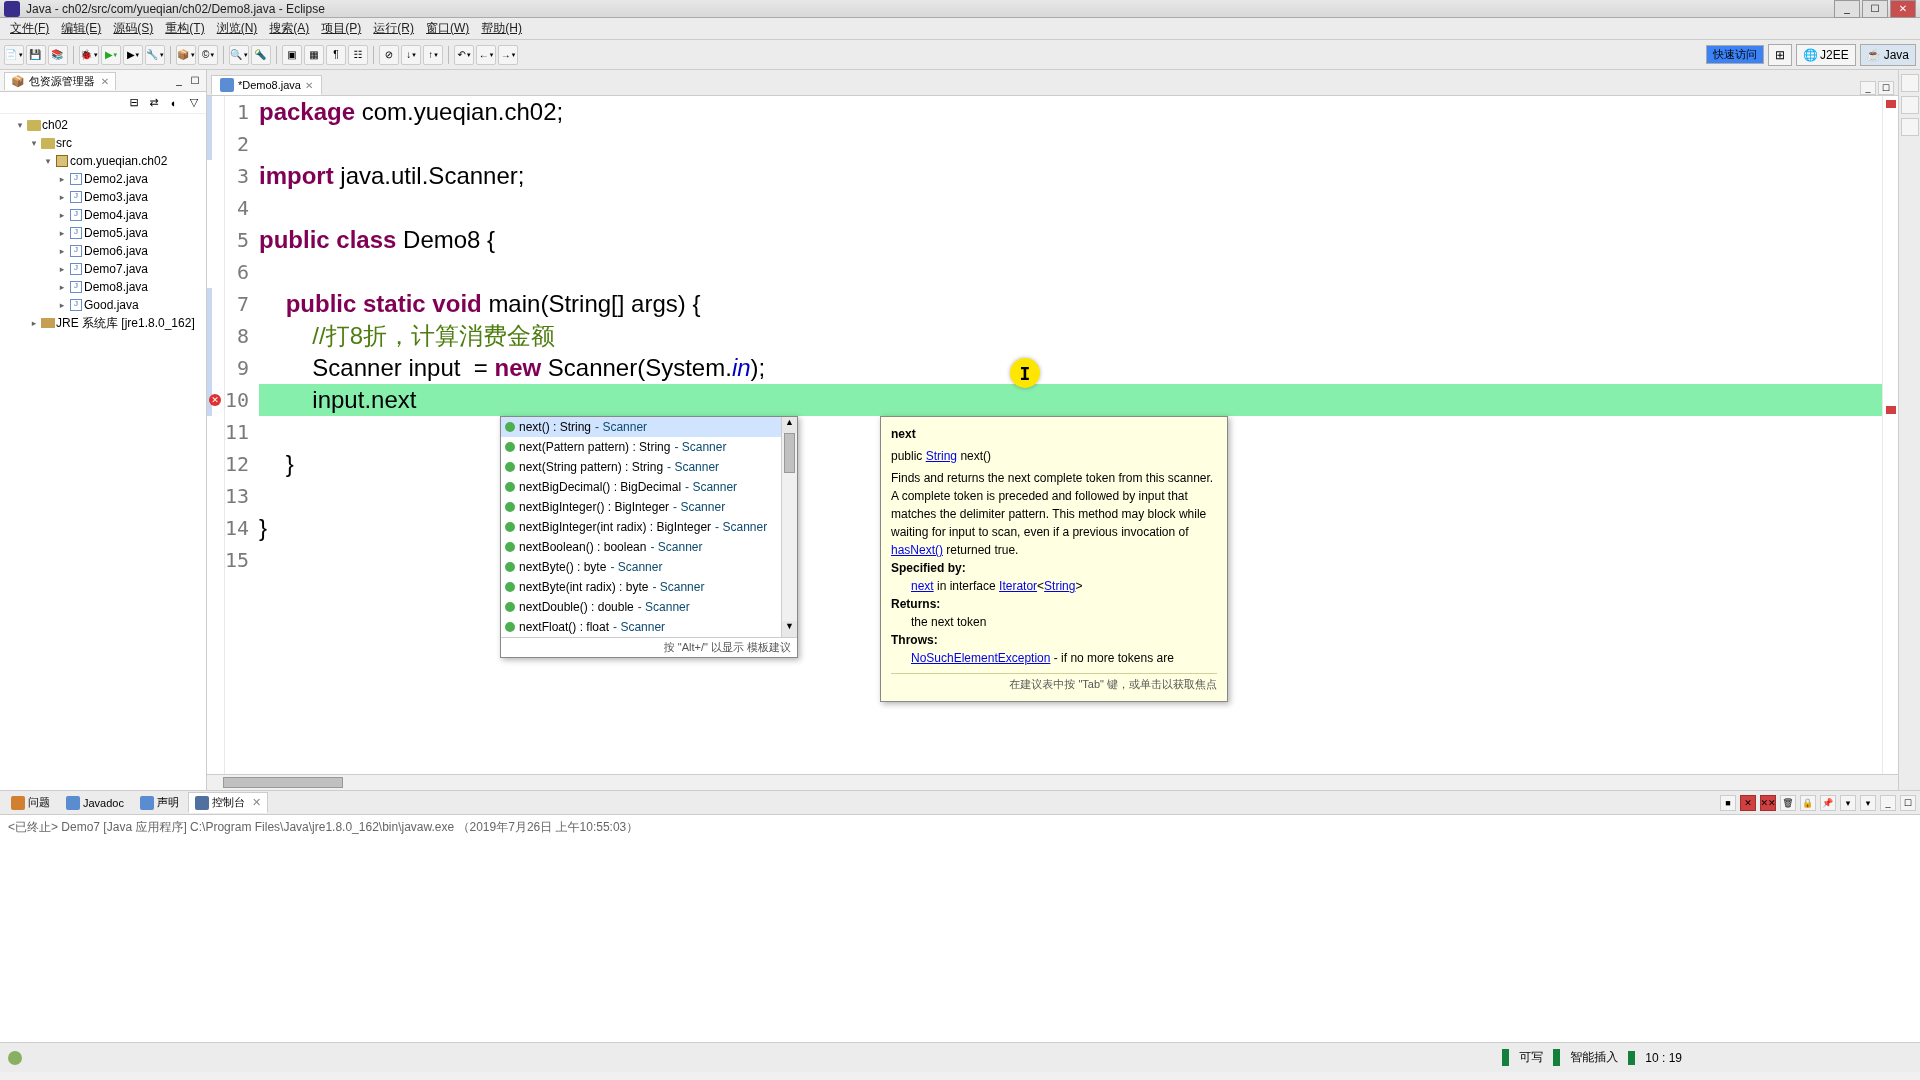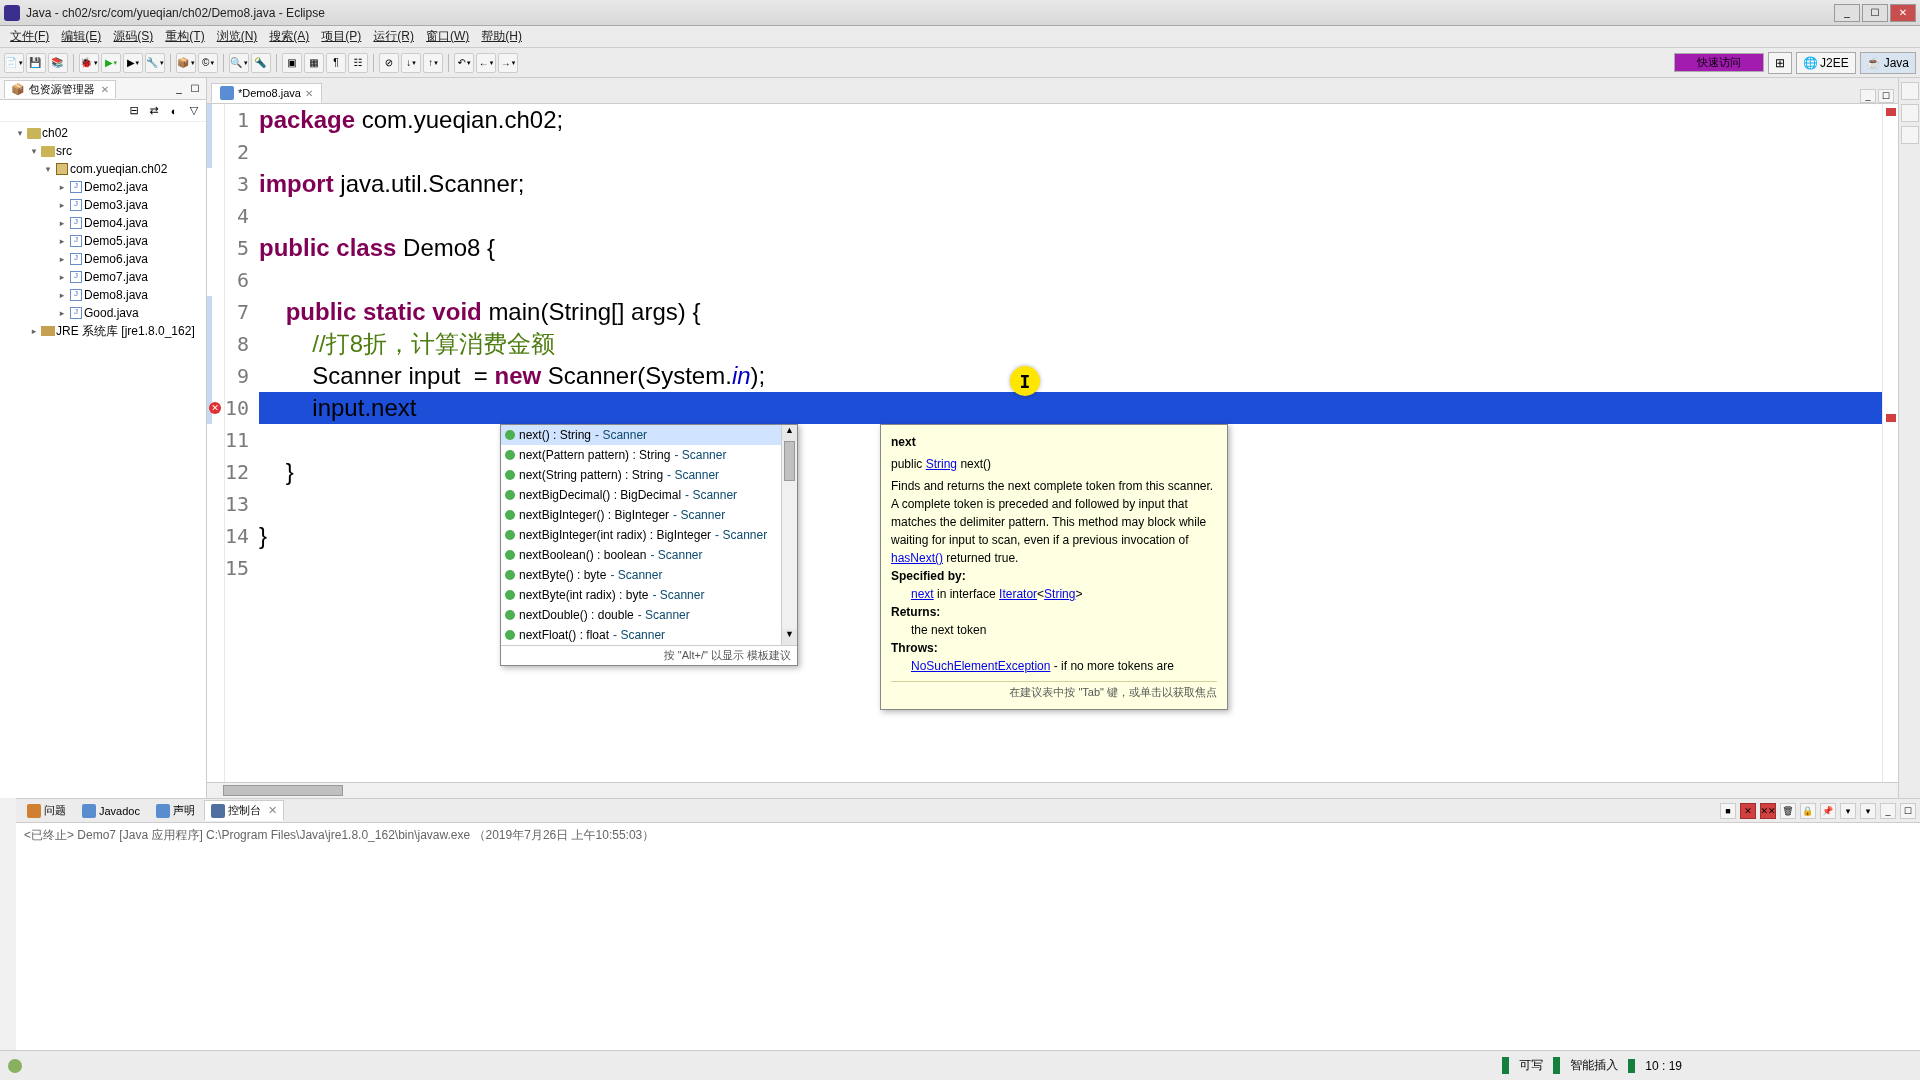--- a/index.html
+++ b/index.html
@@ -1,29 +1,29 @@
 <!DOCTYPE html>
 <html><head>
 <meta charset="utf-8">
 <style>
 * { margin: 0; padding: 0; box-sizing: border-box; font-family: "Microsoft YaHei", Tahoma, sans-serif; }
 body { width: 1920px; height: 1080px; overflow: hidden; background: #f0f0f0; font-size: 12px; }
-.titlebar { height: 26px; background: linear-gradient(#e8e8e8, #d8d8d8); display: flex; align-items: center; padding: 0 4px; border-bottom: 1px solid #aaa; }
+.titlebar { height: 18px; background: linear-gradient(#e8e8e8, #d8d8d8); display: flex; align-items: center; padding: 0 4px; border-bottom: 1px solid #aaa; }
 .titlebar .icon { width: 16px; height: 16px; background: #3a2e8c; border-radius: 3px; margin-right: 6px; }
 .titlebar .title { flex: 1; font-size: 12px; color: #222; }
 .titlebar .wbtn { width: 26px; height: 18px; margin-left: 2px; background: #e0e0e0; border: 1px solid #999; display: flex; align-items: center; justify-content: center; font-size: 10px; }
 .titlebar .wbtn.close { background: #c94f4f; color: #fff; }
 .menubar { height: 22px; background: #ececec; display: flex; align-items: center; padding: 0 4px; border-bottom: 1px solid #ccc; }
 .menubar span { padding: 0 6px; font-size: 12px; color: #222; text-decoration: underline; }
 .toolbar { height: 30px; background: #ececec; display: flex; align-items: center; padding: 0 4px; border-bottom: 1px solid #ccc; gap: 2px; }
 .tbtn { width: 20px; height: 20px; background: #f5f5f5; border: 1px solid #ccc; border-radius: 2px; display: flex; align-items: center; justify-content: center; font-size: 10px; }
 .tbtn.arrow::after { content: "▾"; font-size: 7px; margin-left: 1px; }
 .tsep { width: 1px; height: 18px; background: #bbb; margin: 0 3px; }
 .tool-right { margin-left: auto; display: flex; align-items: center; gap: 4px; }
-.quick-access { border: 1px solid #aaa; padding: 1px 22px; background: #a21caf; font-size: 11px; }
+.quick-access { border: 1px solid #aaa; padding: 1px 6px; background: #3b82f6; font-size: 11px; }
 .persp-btn { border: 1px solid #aaa; height: 22px; padding: 0 6px; display: flex; align-items: center; gap: 2px; background: #f5f5f5; }
 .main { display: flex; height: 720px; }
 .sidebar { width: 207px; background: #fff; border-right: 1px solid #ccc; display: flex; flex-direction: column; }
 .side-header { height: 22px; display: flex; align-items: center; border-bottom: 1px solid #ccc; background: #f5f5f5; padding: 0 4px; }
 .side-header .tab { display: flex; align-items: center; gap: 4px; background: #fff; border: 1px solid #ccc; border-bottom: none; padding: 1px 6px; font-size: 11px; }
 .side-header .tab .x { font-size: 10px; color: #888; margin-left: 2px; }
 .side-header .spacer { flex: 1; }
 .side-header .mini { width: 14px; height: 14px; margin-left: 2px; display: flex; align-items: center; justify-content: center; font-size: 10px; }
 .side-tools { height: 22px; display: flex; align-items: center; justify-content: flex-end; padding: 0 4px; border-bottom: 1px solid #eee; gap: 4px; }
 .side-tools .ticon { width: 16px; height: 16px; display: flex; align-items: center; justify-content: center; font-size: 11px; }
@@ -48,21 +48,21 @@
 .editor-tabs .minmax span { width: 16px; height: 14px; border: 1px solid #ccc; background: #f5f5f5; font-size: 9px; display: flex; align-items: center; justify-content: center; }
 .code-area { flex: 1; display: flex; position: relative; overflow: hidden; }
 .gutter-anno { width: 18px; background: #fff; border-right: 1px solid #e8e8e8; position: relative; }
 .gutter-num { width: 30px; background: #fff; text-align: right; padding-right: 6px; }
 .code-body { flex: 1; background: #fff; padding-left: 4px; position: relative; }
 .line { height: 32px; display: flex; align-items: center; font-family: Consolas, monospace; font-size: 24px; white-space: pre; }
 .gutter-num .ln { height: 32px; display: flex; align-items: center; justify-content: flex-end; color: #7a7a7a; font-family: Consolas, monospace; font-size: 20px; }
 .kw { color: #7f0055; font-weight: bold; }
 .cmt { color: #4d7c0f; }
 .fld { color: #0000c0; font-style: italic; }
-.hl-line { background: #1d4ed8; }
+.hl-line { background: #86efac; }
 .change-bar { position: absolute; left: 0; width: 5px; background: #c8d8f0; }
 .err-marker { position: absolute; left: 2px; width: 12px; height: 12px; background: #e03030; border-radius: 50%; color: #fff; font-size: 9px; display: flex; align-items: center; justify-content: center; }
 .cursor-hl { position: absolute; width: 30px; height: 30px; background: #ffe600; border-radius: 50%; display: flex; align-items: center; justify-content: center; font-family: Consolas, monospace; font-weight: bold; font-size: 18px; box-shadow: 0 0 4px rgba(0,0,0,.3); }
 .caret { border-right: 2px solid #000; animation: blink 1s infinite; }
 @keyframes blink { 50% { border-color: transparent; } }
 
 .autocomplete { position: absolute; background: #fff; border: 1px solid #888; box-shadow: 2px 2px 6px rgba(0,0,0,.3); font-size: 12px; }
 .autocomplete .row { display: flex; align-items: center; height: 20px; padding: 0 4px; gap: 4px; }
 .autocomplete .row.sel { background: #d0e3ff; }
 .autocomplete .bullet { width: 10px; height: 10px; background: #4caf50; border-radius: 50%; }
@@ -80,21 +80,21 @@
 
 .overview-ruler { width: 16px; background: #fff; border-left: 1px solid #e8e8e8; position: relative; }
 .ov-err { position: absolute; right: 2px; width: 10px; height: 8px; background: #d04040; }
 
 .right-trim { width: 22px; background: #ececec; border-left: 1px solid #ccc; display: flex; flex-direction: column; align-items: center; padding-top: 4px; gap: 4px; }
 .right-trim .it { width: 18px; height: 18px; border: 1px solid #ccc; background: #f5f5f5; }
 
 .hscroll { height: 16px; background: #f0f0f0; border-top: 1px solid #ccc; position: relative; }
 .hscroll .thumb { position: absolute; top: 2px; bottom: 2px; left: 16px; width: 120px; background: #c0c0c0; border: 1px solid #999; }
 
-.bottom-panel { height: 252px; background: #fff; border-top: 1px solid #ccc; display: flex; flex-direction: column; margin-left: 16px; }
+.bottom-panel { height: 252px; background: #fff; border-top: 1px solid #ccc; display: flex; flex-direction: column; }
 .bp-tabs { height: 24px; display: flex; align-items: center; background: #ececec; border-bottom: 1px solid #ccc; padding: 0 4px; gap: 2px; }
 .bp-tab { display: flex; align-items: center; gap: 3px; padding: 2px 6px; font-size: 11px; border: 1px solid transparent; }
 .bp-tab.active { background: #fff; border: 1px solid #ccc; border-bottom-color: #fff; }
 .bp-tab .ticon2 { width: 14px; height: 14px; background: #5a8dd0; border-radius: 2px; }
 .bp-tabs .right-icons { margin-left: auto; display: flex; gap: 4px; align-items: center; }
 .bp-tabs .ri { width: 16px; height: 16px; border: 1px solid #ccc; background: #f5f5f5; display: flex; align-items: center; justify-content: center; font-size: 9px; }
 .bp-tabs .ri.red { background: #d04040; border-color: #a03030; }
 .bp-status { padding: 4px 8px; font-size: 12px; color: #666; }
 .bp-body { flex: 1; background: #fff; position: relative; }
 

